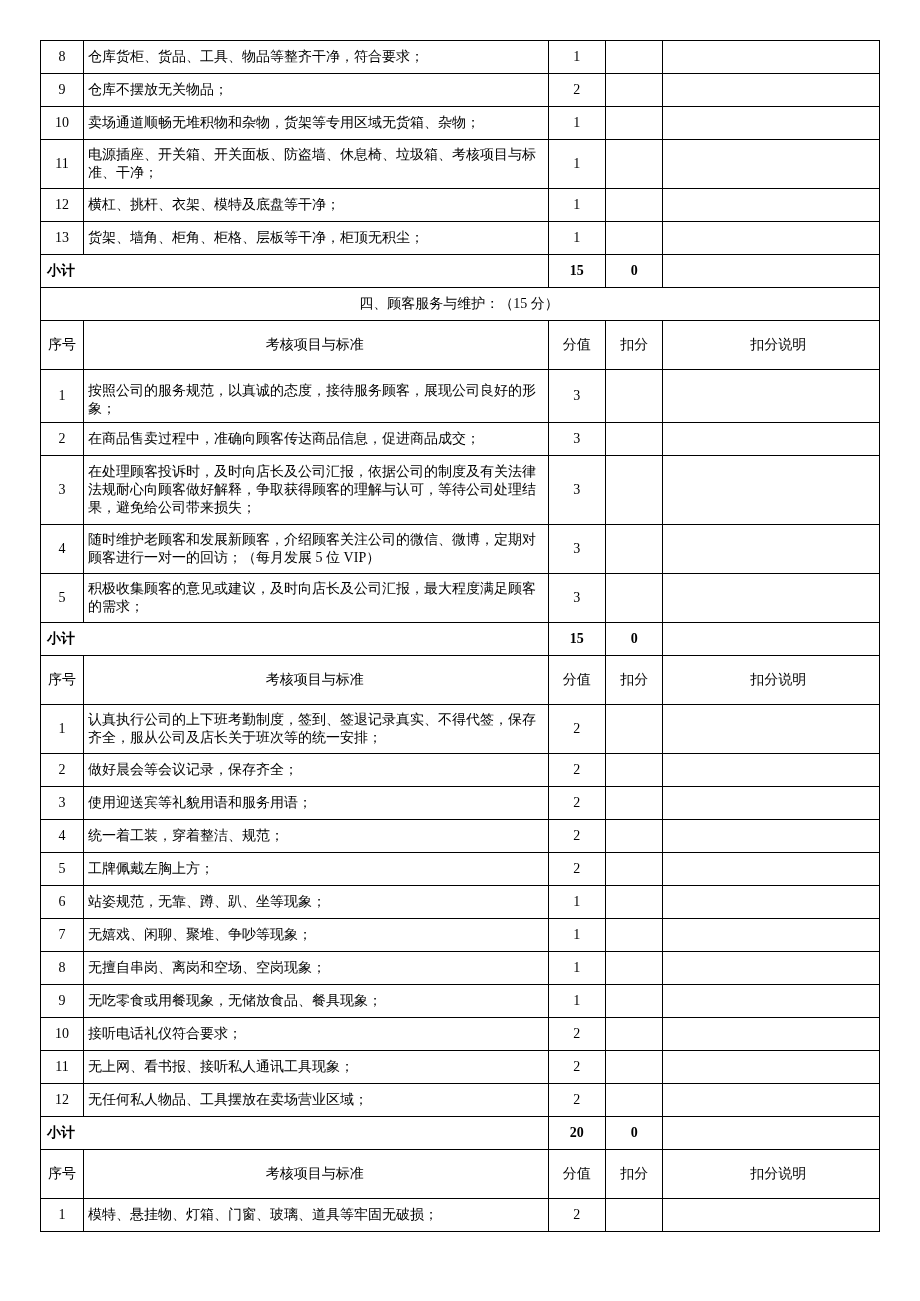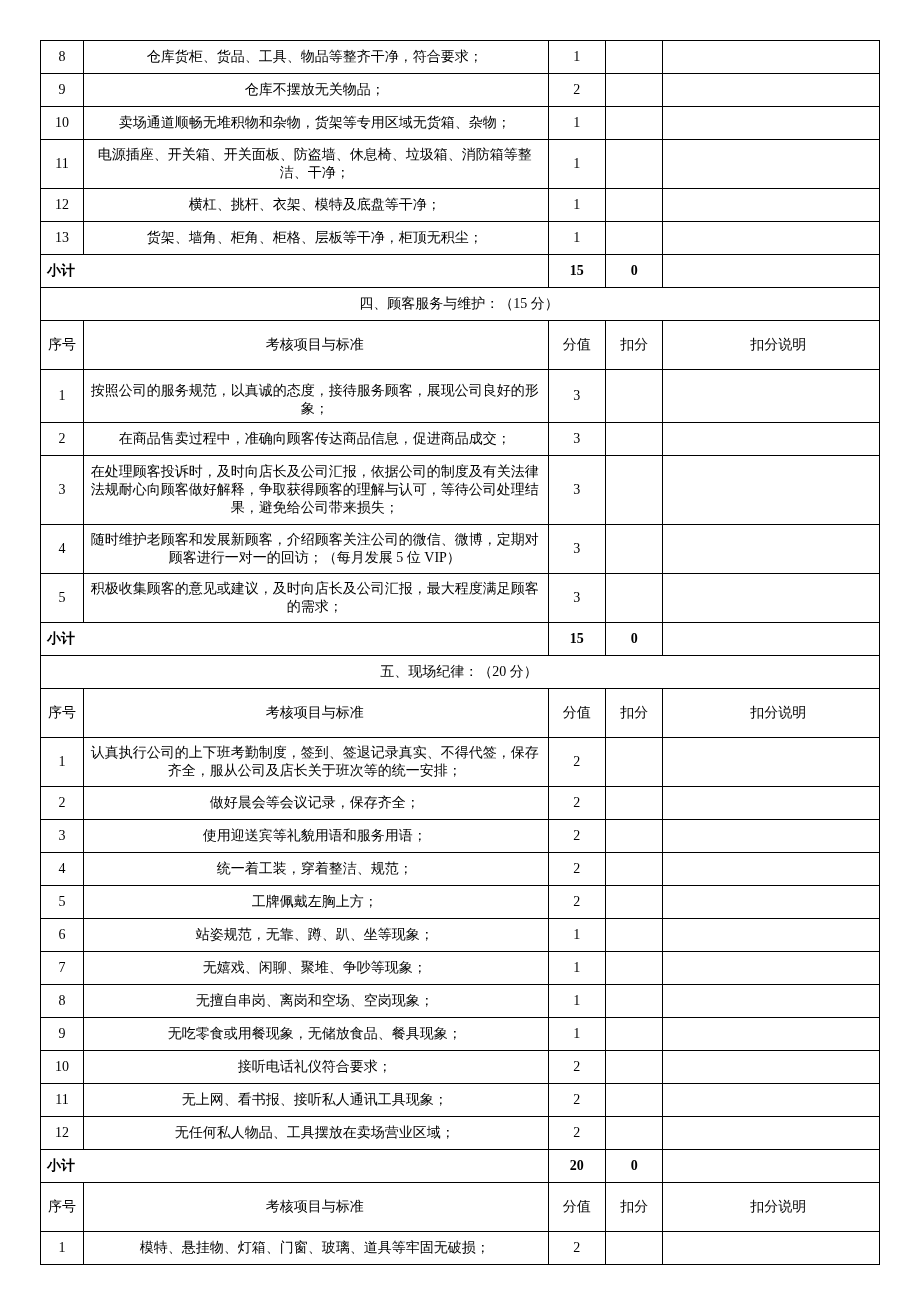--- a/index.html
+++ b/index.html
@@ -15,21 +15,21 @@
       width: 840px;
       margin: 0 auto;
     }
     td, th {
       border: 1px solid #000;
       padding: 4px 6px;
       vertical-align: middle;
       height: 24px;
     }
     .col-seq { width: 32px; text-align: center; }
-    .col-criteria { width: 502px; text-align: center; padding-left: 4px; }
+    .col-criteria { width: 502px; text-align: left; padding-left: 4px; }
     .col-score { width: 48px; text-align: center; }
     .col-deduct { width: 48px; text-align: center; }
     .col-note { width: 210px; text-align: center; padding-left: 20px; }
     .subtotal-label { font-weight: bold; }
     .subtotal-val { text-align: center; font-weight: bold; margin-left: 17px; }
     .section-title { text-align: center; padding-left: 4px; }
     .header-cell { text-align: center; }
     .tall { height: 44px; }
     .tall2 { height: 40px; }
     .tall3 { height: 60px; }
@@ -56,21 +56,21 @@
   </tr>
   <tr>
     <td class="col-seq">10</td>
     <td class="col-criteria">卖场通道顺畅无堆积物和杂物，货架等专用区域无货箱、杂物；</td>
     <td class="col-score">1</td>
     <td class="col-deduct"></td>
     <td class="col-note"></td>
   </tr>
   <tr>
     <td class="col-seq tall2">11</td>
-    <td class="col-criteria">电源插座、开关箱、开关面板、防盗墙、休息椅、垃圾箱、消防箱等整洁、干净；</td>
+    <td class="col-criteria">电源插座、开关箱、开关面板、防盗墙、休息椅、垃圾箱、考核项目与标准、干净；</td>
     <td class="col-score">1</td>
     <td class="col-deduct"></td>
     <td class="col-note"></td>
   </tr>
   <tr>
     <td class="col-seq">12</td>
     <td class="col-criteria">横杠、挑杆、衣架、模特及底盘等干净；</td>
     <td class="col-score">1</td>
     <td class="col-deduct"></td>
     <td class="col-note"></td>
@@ -135,23 +135,20 @@
     <td class="col-note"></td>
   </tr>
   <tr>
     <td colspan="2" class="subtotal-label">小计</td>
     <td class="subtotal-val">15</td>
     <td class="subtotal-val">0</td>
     <td class="col-note"></td>
   </tr>
 
   <tr>
-    <td colspan="5" class="section-title">五、现场纪律：（20 分）</td>
-  </tr>
-  <tr>
     <td class="col-seq header-cell tall2">序号</td>
     <td class="col-criteria header-cell" style="text-align:center">考核项目与标准</td>
     <td class="col-score header-cell">分值</td>
     <td class="col-deduct header-cell">扣分</td>
     <td class="col-note header-cell">扣分说明</td>
   </tr>
   <tr>
     <td class="col-seq tall2">1</td>
     <td class="col-criteria">认真执行公司的上下班考勤制度，签到、签退记录真实、不得代签，保存齐全，服从公司及店长关于班次等的统一安排；</td>
     <td class="col-score">2</td>

